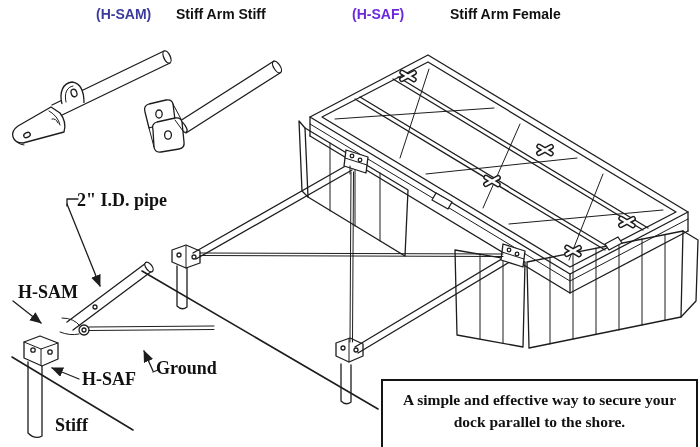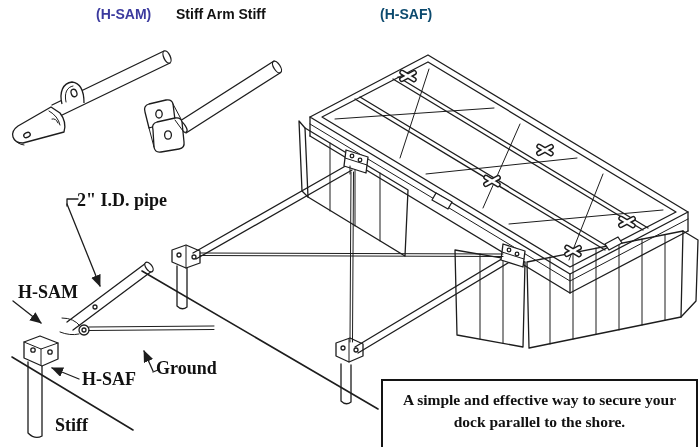--- a/index.html
+++ b/index.html
@@ -155,21 +155,22 @@
       <path class="ln" d="M67,204 L100,286" marker-end="url(#ah)"></path>
       <path class="ln" d="M13,301 L41,323" marker-end="url(#ah)"></path>
       <path class="ln" d="M158,370 L153,372"></path>
       <path class="ln" d="M153,371 L144,351" marker-end="url(#ah)"></path>
       <path class="ln" d="M79,379 L52,368" marker-end="url(#ah)"></path>
     </g>
   </svg>
 
   <span class="hdr accent" style="left: 96px; color: rgb(59, 58, 158);">(H-SAM)</span>
   <span class="hdr" style="left:176px">Stiff Arm Stiff</span>
-  <span class="hdr accent" style="left: 380px; color: #0c4a6e;">(H-SAF)</span>
+  <span class="hdr accent" style="left: 352px; color: #6d28d9;">(H-SAF)</span>
+  <span class="hdr" style="left:450px">Stiff Arm Female</span>
 
   <span class="lbl" style="left:77px;top:190px">2" I.D. pipe</span>
   <span class="lbl" style="left:18px;top:282px">H-SAM</span>
   <span class="lbl" style="left:156px;top:358px">Ground</span>
   <span class="lbl" style="left:82px;top:369px">H-SAF</span>
   <span class="lbl" style="left:55px;top:415px">Stiff</span>
 
   <div id="caption-box">
     <div>A simple and effective way to secure your</div>
     <div>dock parallel to the shore.</div>

